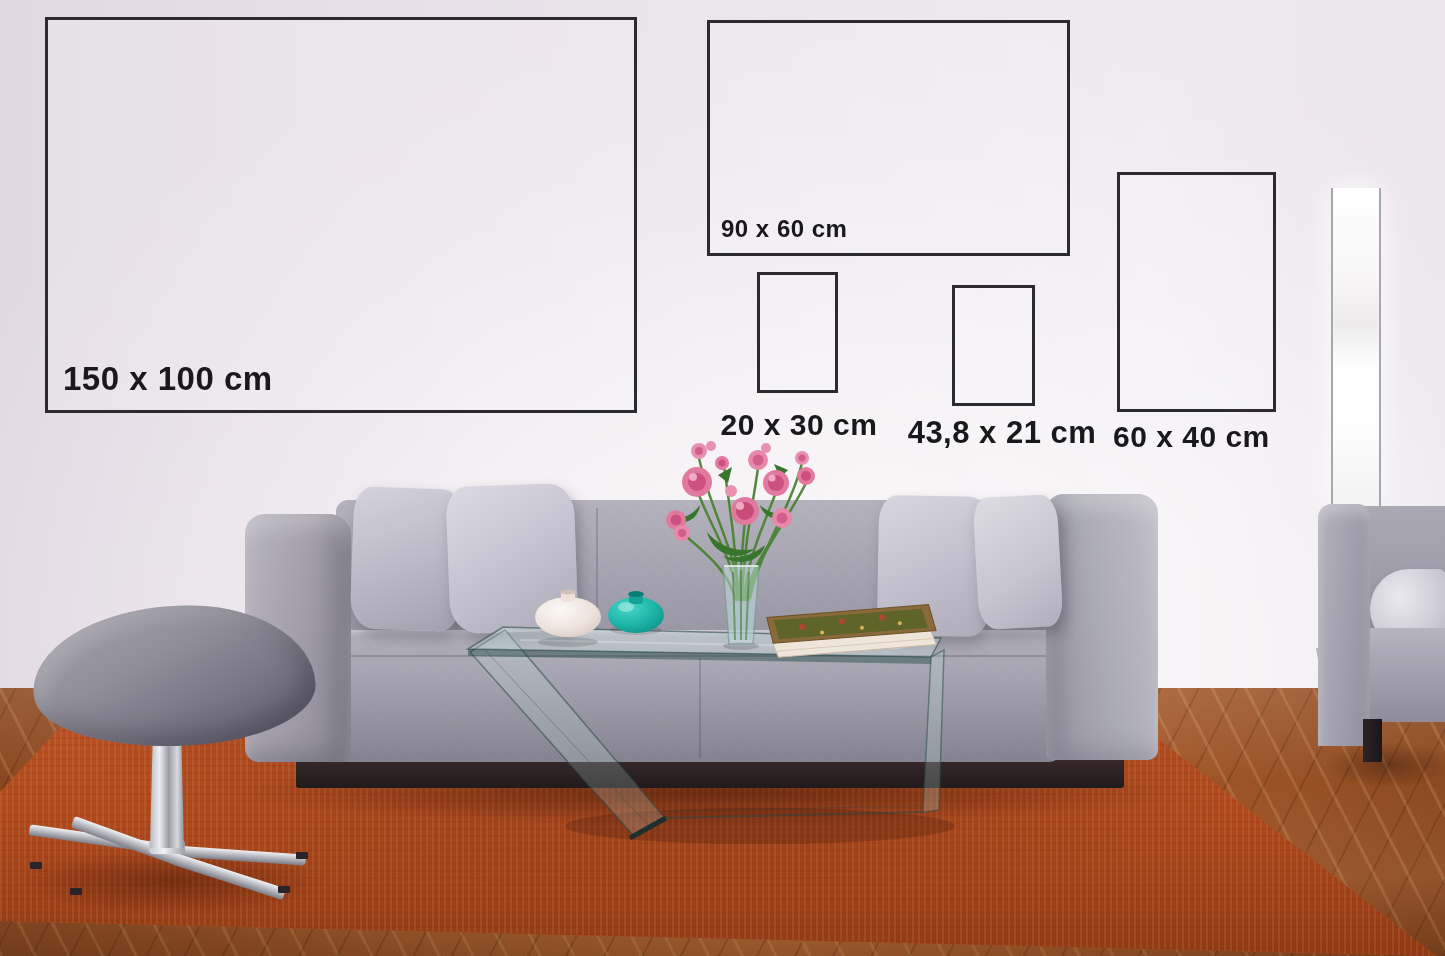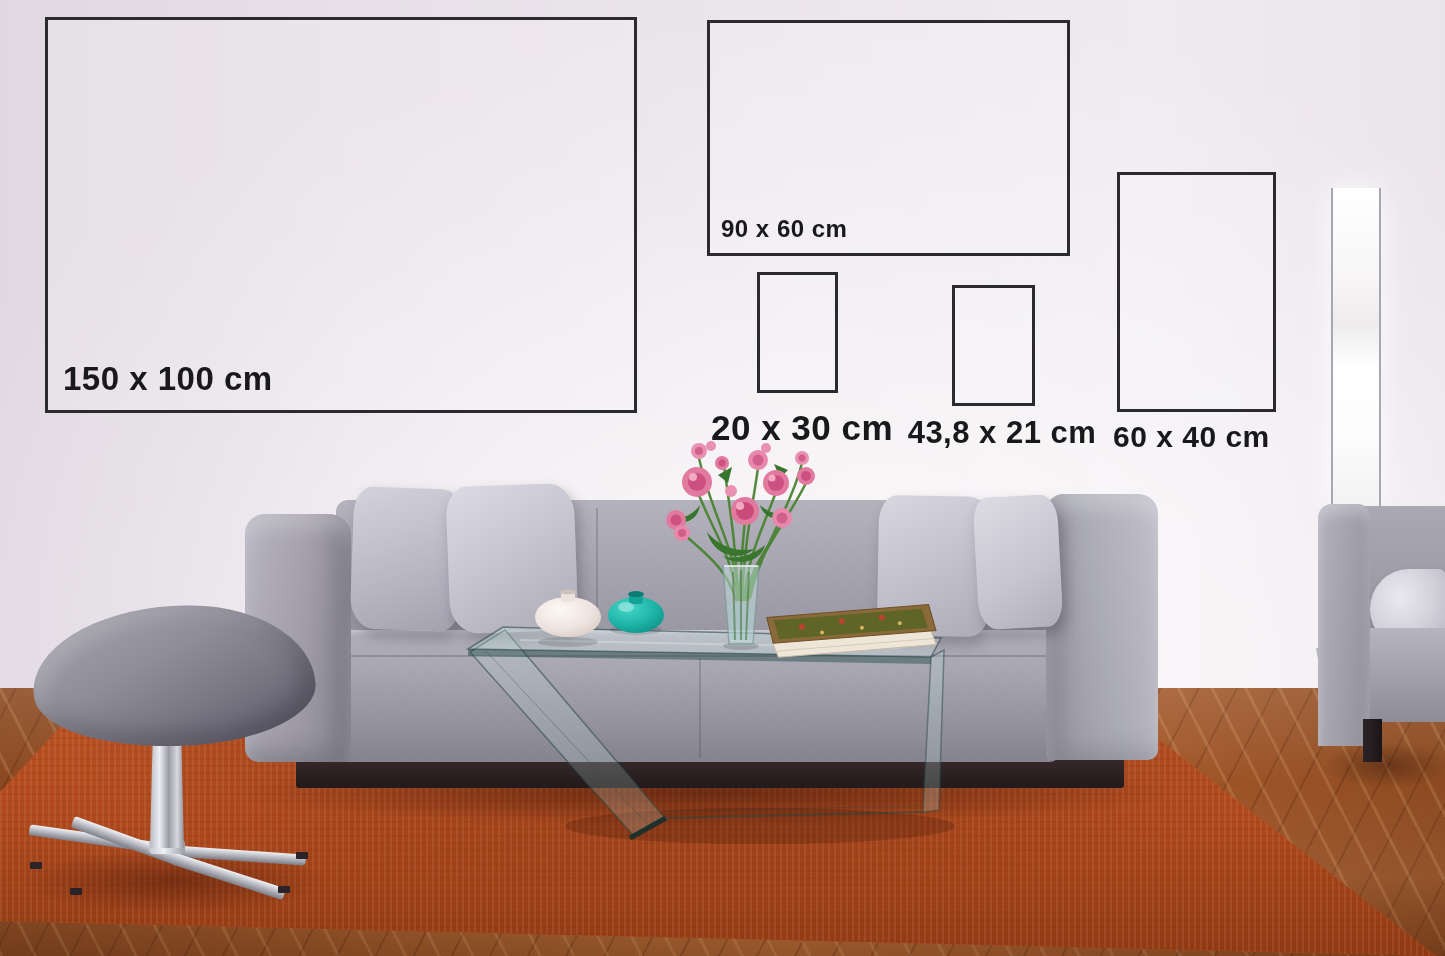--- a/index.html
+++ b/index.html
@@ -30,21 +30,21 @@
   
   .frame{border:3px solid #2b2b2e;background:rgba(252,250,252,.22);}
   .frame-150{left:38px;top:17px;width:592px;height:396px;margin-left:7px;}
   .frame-90{left:707px;top:20px;width:363px;height:236px;}
   .frame-20{left:757px;top:272px;width:81px;height:121px;}
   .frame-a4{left:952px;top:285px;width:83px;height:121px;}
   .frame-60{left:1117px;top:172px;width:159px;height:240px;}
   .size-label{color:#19191b;font-weight:bold;letter-spacing:.5px;white-space:nowrap;}
   .lbl-in-150{left:15px;bottom:12px;font-size:33px;}
   .lbl-in-90{left:11px;bottom:10px;font-size:24px;}
-  .lbl-20{left:711px;top:408px;width:176px;font-size:35px;text-align:center;}
+  .lbl-20{left:711px;top:408px;width:176px;font-size:30px;text-align:center;}
   .lbl-din{left:886px;top:417px;width:232px;font-size:31px;text-align:center;line-height:32px;}
   .lbl-din span{position:static;display:block;}
   .lbl-60{left:1113px;top:420px;font-size:30px;}
 
   
   .lamp-col{left:1331px;top:188px;width:50px;height:322px;
     border-left:2px solid #a7a7ae;border-right:2px solid #a7a7ae;
     background:linear-gradient(180deg,#ffffff 0%,#f8f6f7 28%,#edebec 42%,#ffffff 56%,#fdfdfd 76%,#f3f1f2 100%);
     box-shadow:0 0 30px rgba(255,255,255,.85);}
   .lamp-leg{left:1316px;top:648px;width:3px;height:88px;background:#b4b4bb;transform:rotate(-10deg);transform-origin:top center;}

